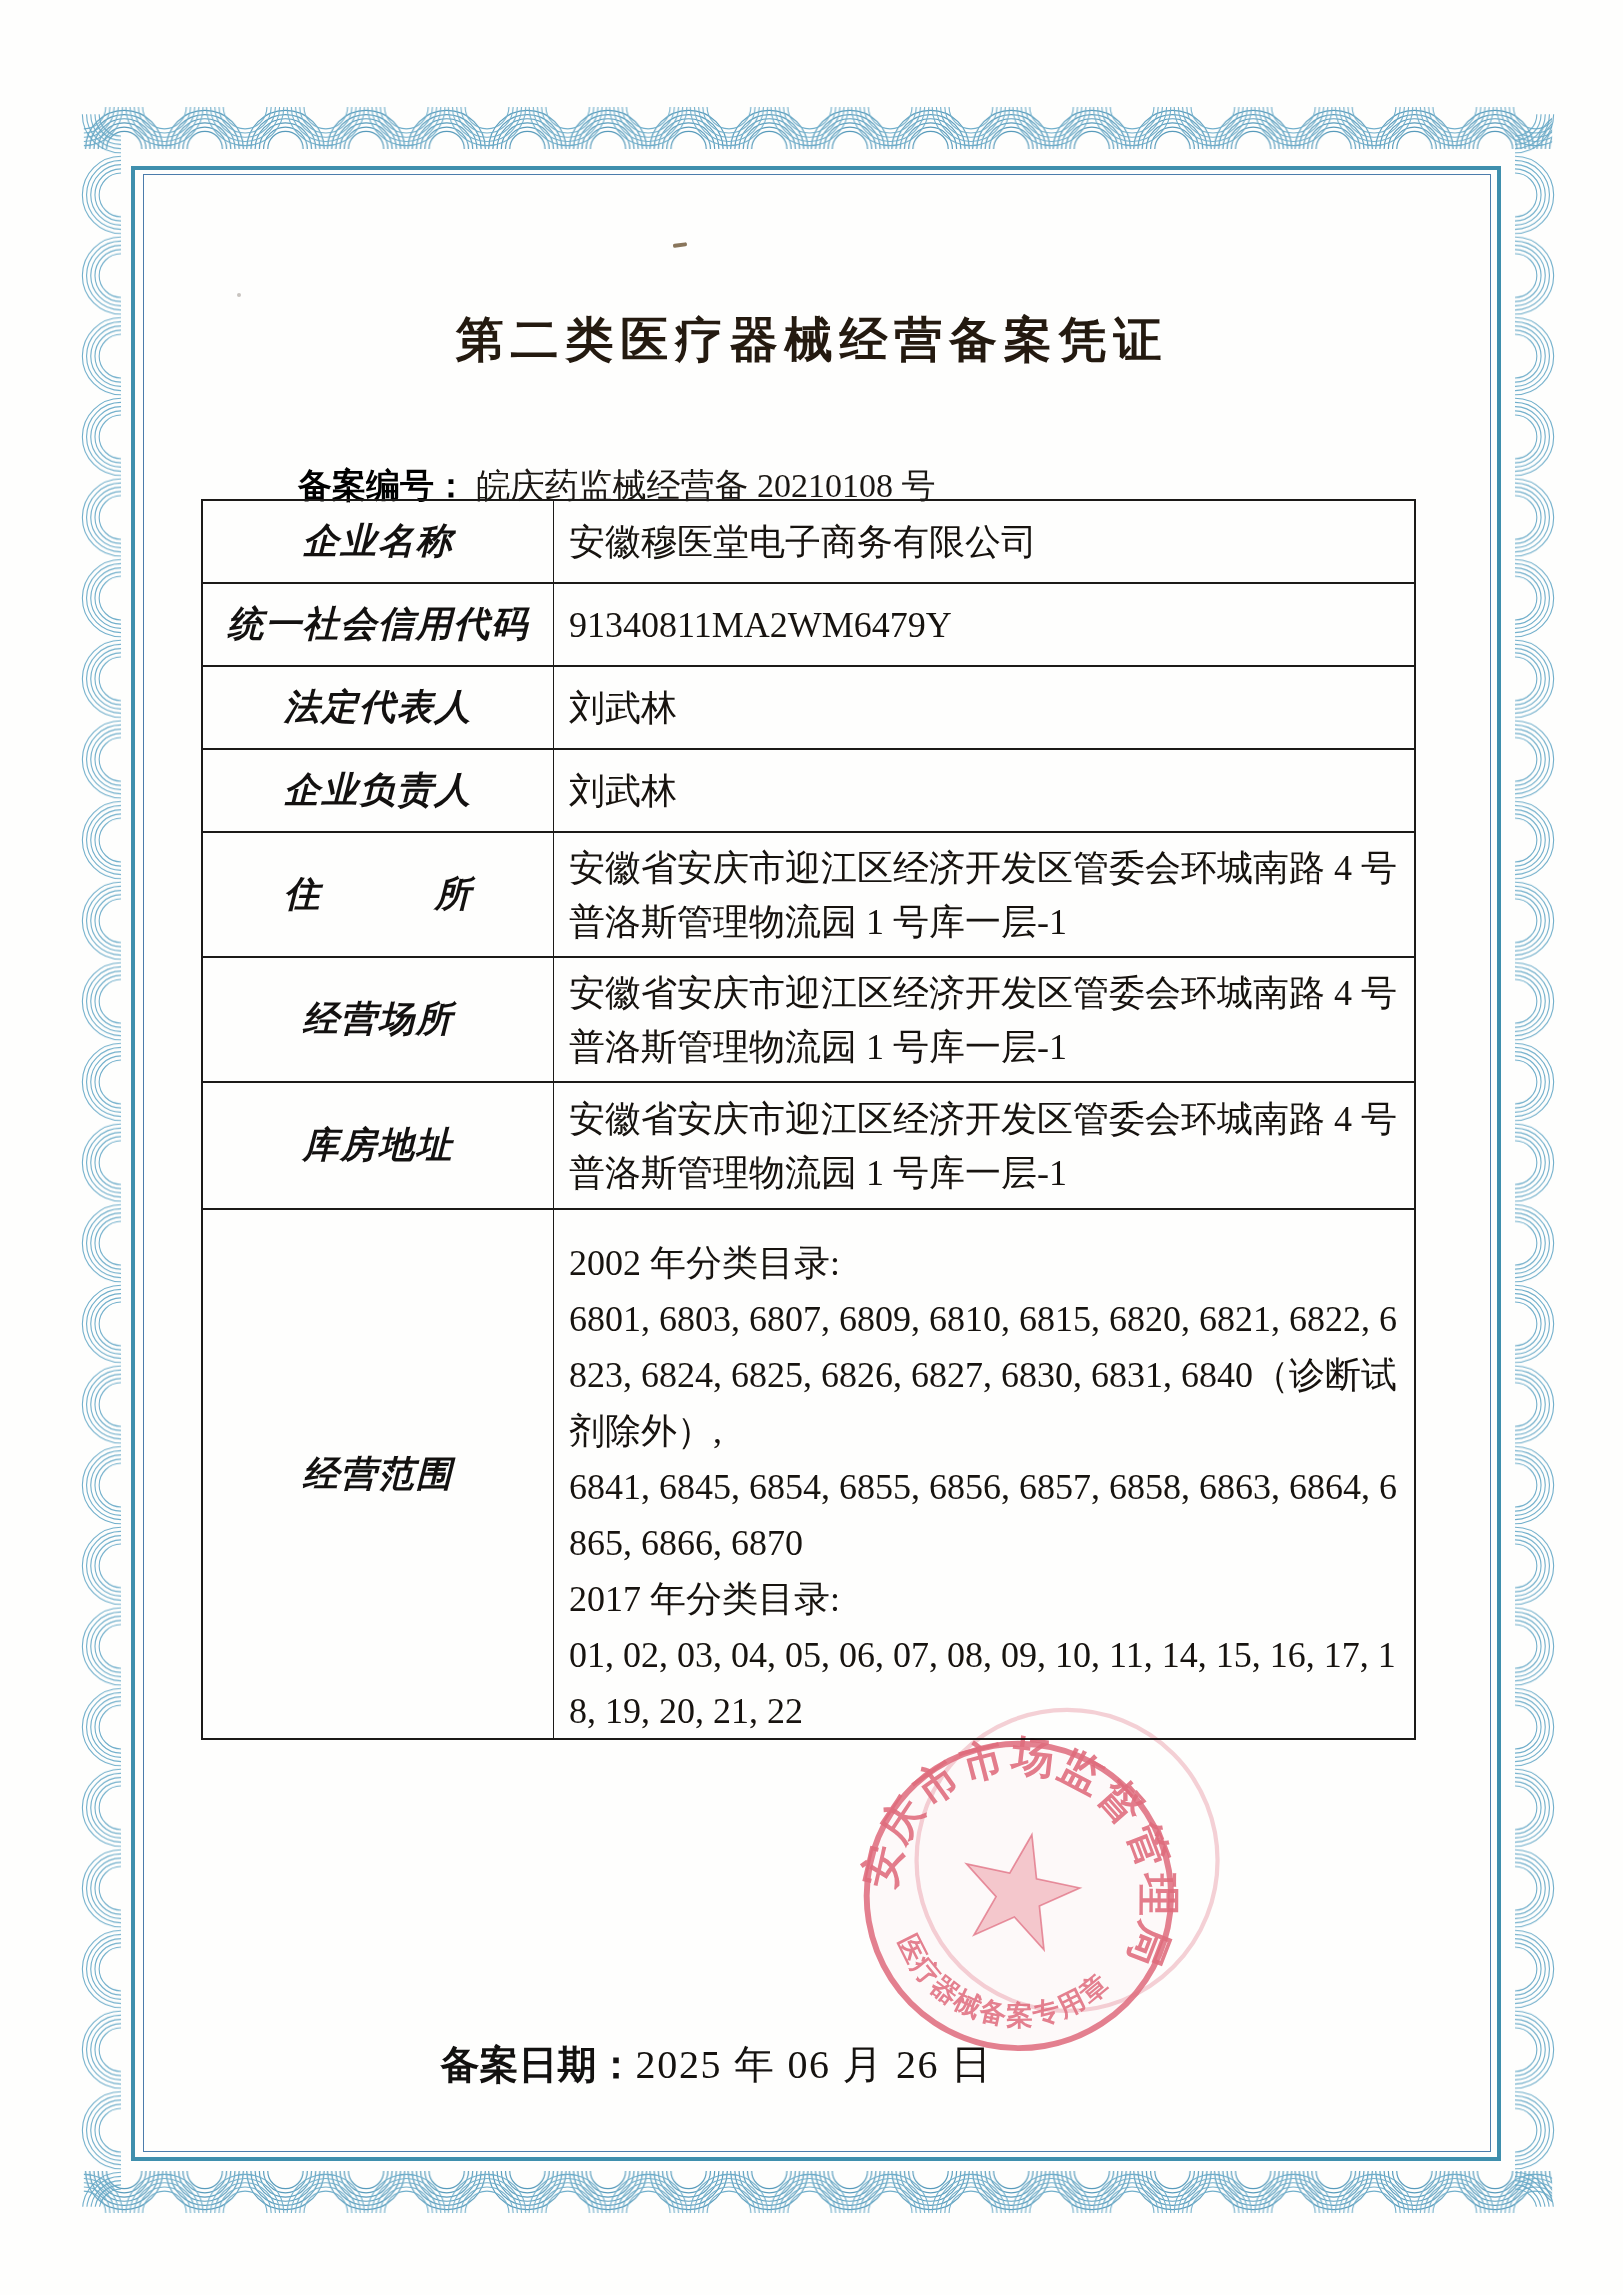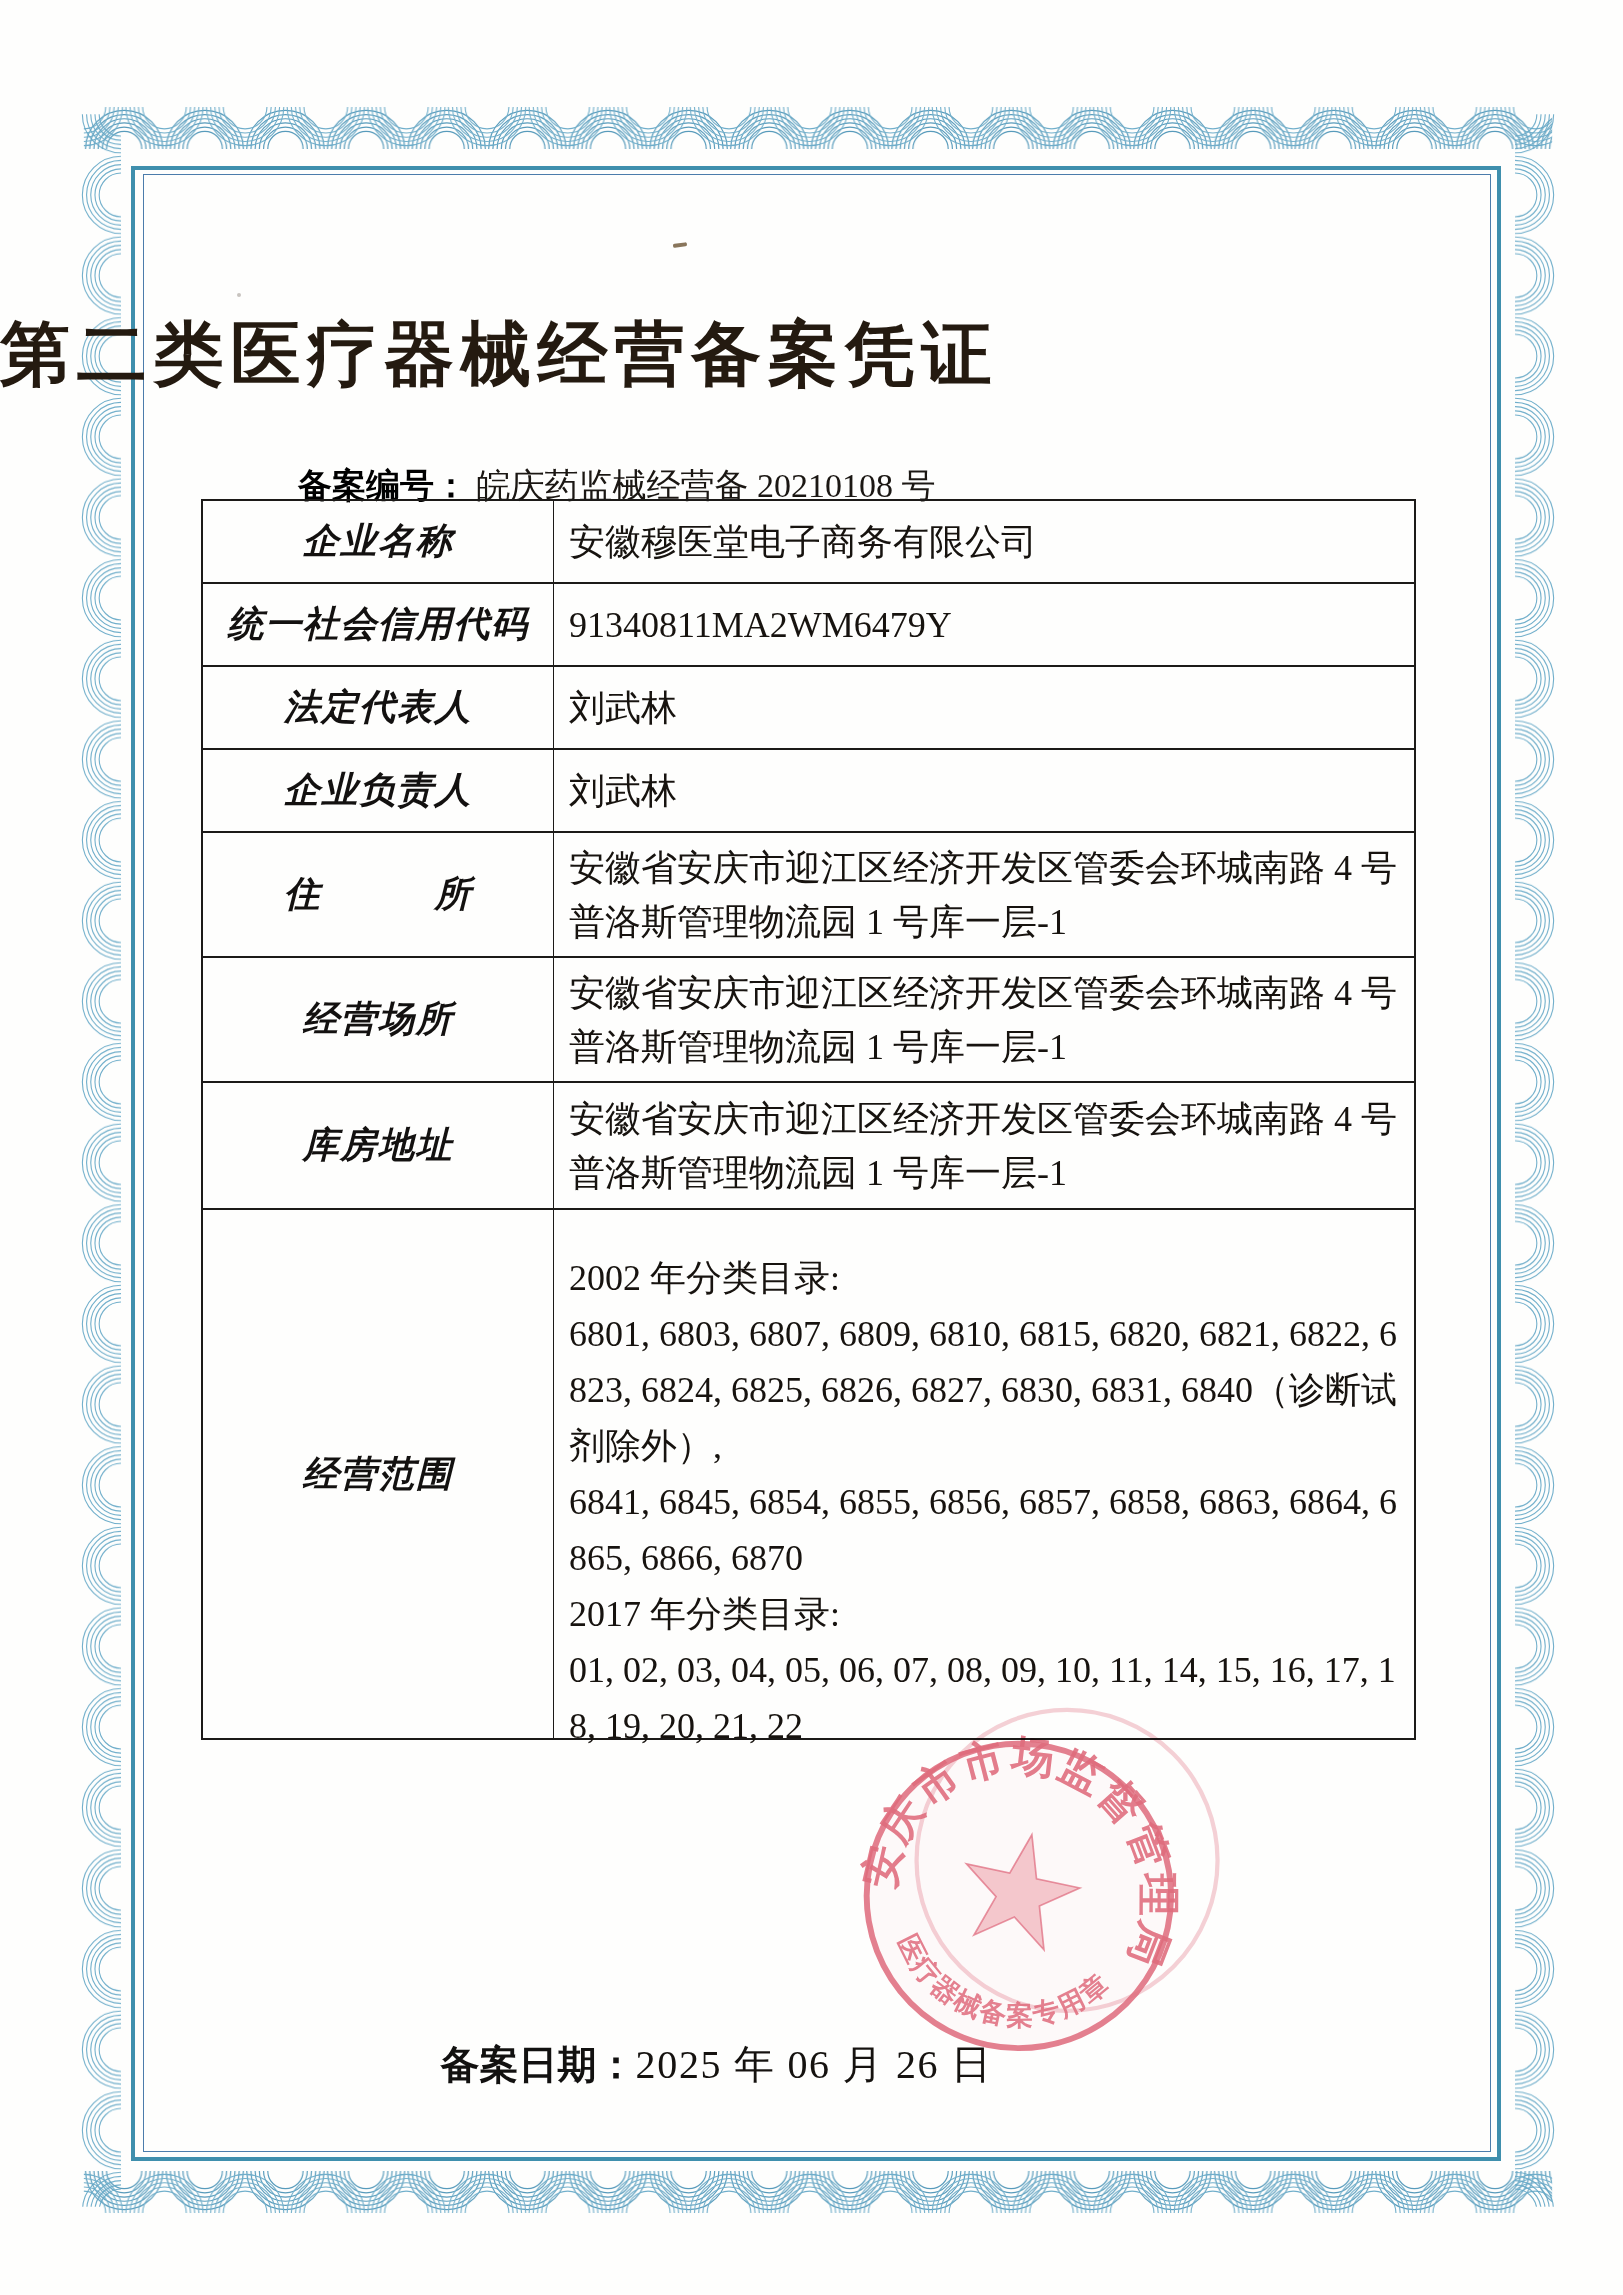--- a/index.html
+++ b/index.html
@@ -12,22 +12,22 @@
   .band svg{display:block;}
   .rule-thick{
     position:absolute; left:131px; top:166px; width:1370px; height:1995px;
     border:4.2px solid #3f8fad; box-sizing:border-box;
   }
   .rule-thin{
     position:absolute; left:143px; top:174px; width:1348px; height:1978px;
     border:1.7px solid #4b7cab; box-sizing:border-box;
   }
   .title{
-    position:absolute; left:0; top:308px; width:1624px; 
-    font-size:70px; font-weight:bold; letter-spacing:6.8px; color:#241a10;
+    position:absolute; left:0; top:308px; width:1624px; text-align:center;
+    font-size:48px; font-weight:bold; letter-spacing:6.8px; color:#241a10;
     font-family:"Liberation Serif", serif;
   }
   .filing-line{
     position:absolute; left:264px; top:425px; font-size:34px; white-space:pre;
   }
   .filing-line .lab{font-family:"Liberation Sans", sans-serif; font-weight:bold; color:#000000;}
   .filing-line .val{font-family:"Liberation Serif", serif; color:#1b1713; margin-left:8.5px;}
   .ctable{
     position:absolute; left:201px; top:499px; width:1215px;
     border:2.5px solid #1c1a18; box-sizing:border-box; background:transparent;
@@ -40,21 +40,21 @@
     font-family:"Liberation Sans", sans-serif; font-weight:bold;
     font-size:36px; letter-spacing:1.7px; color:#131110;
   }
   .tlabel span{white-space:pre;font-style:italic;}
   .tvalue{
     flex:1; box-sizing:border-box; padding-left:15px;
     display:flex; flex-direction:column; justify-content:center;
     font-size:36px; color:#17130f; line-height:54px;
   }
   .tvalue .vline{white-space:pre;}
-  .tvalue.scope{justify-content:flex-start; padding-top:40px; line-height:56px;}
+  .tvalue.scope{justify-content:flex-start; padding-top:25px; line-height:56px;}
   .footer-line{position:absolute; left:427px; white-space:pre; z-index:2;}
   .footer-line .flab{font-family:"Liberation Sans", sans-serif; font-weight:bold; font-size:39px; color:#121110;}
   .footer-line .fval-bold{font-family:"Liberation Sans", sans-serif; font-weight:bold; font-size:39px; color:#121110;}
   .footer-line .fval{font-family:"Liberation Serif", serif; font-size:40px; color:#15120f; letter-spacing:1.7px;}
   .dept{top:1922px;}
   .date{top:2021px;}
   .stamp{
     position:absolute; left:837px; top:1715px; width:406px; height:372px;
     mix-blend-mode:multiply; z-index:3; overflow:visible;
   }

